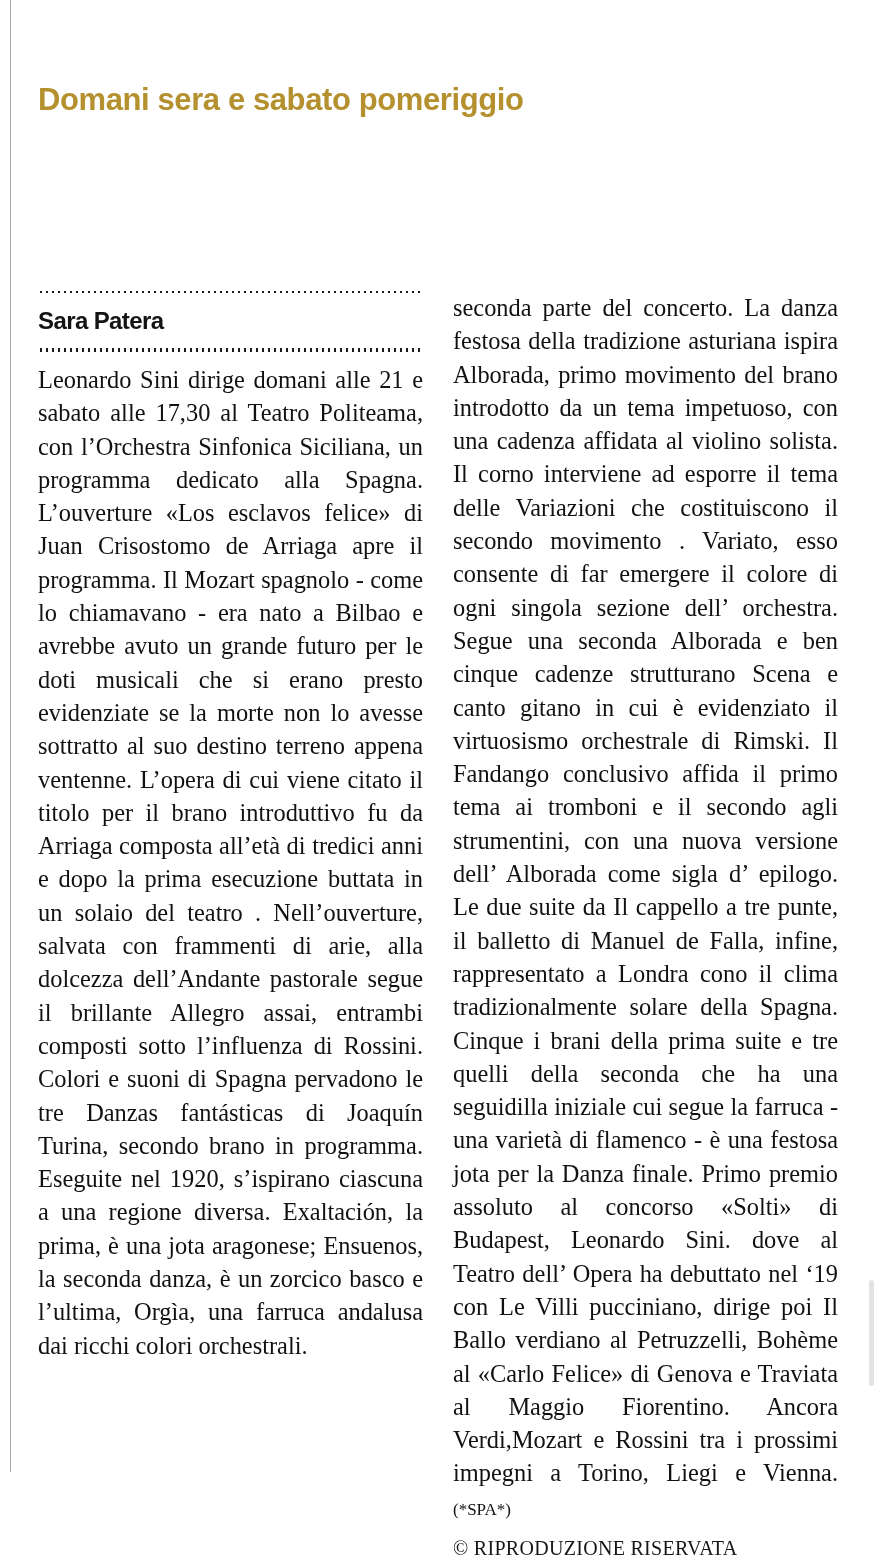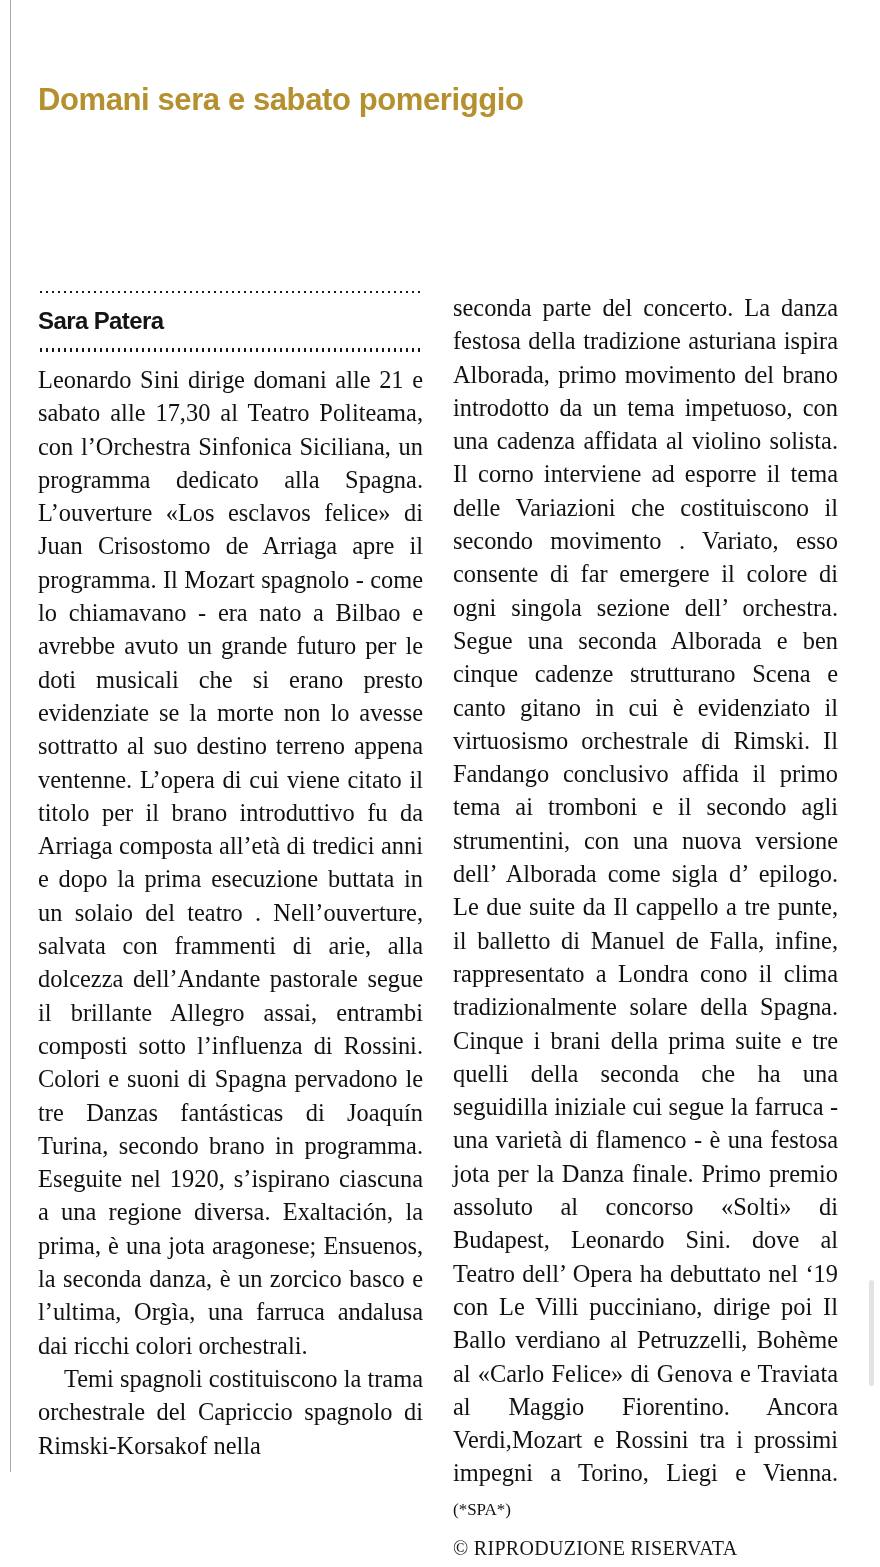--- a/index.html
+++ b/index.html
@@ -166,21 +166,20 @@
 
         <div class="byline">Sara Patera</div>
 
         <div class="dotted-rule"></div>
 
 
         <div class="dotted-rule"></div>
 
         <div class="body-text">
           <p>Leonardo Sini dirige domani alle 21 e sabato alle 17,30 al Teatro Politeama, con l’Orchestra Sinfonica Siciliana, un programma dedicato alla Spagna. L’ouverture «Los esclavos felice» di Juan Crisostomo de Arriaga apre il programma. Il Mozart spagnolo - come lo chiamavano - era nato a Bilbao e avrebbe avuto un grande futuro per le doti musicali che si erano presto evidenziate se la morte non lo avesse sottratto al suo destino terreno appena ventenne. L’opera di cui viene citato il titolo per il brano introduttivo fu da Arriaga composta all’età di tredici anni e dopo la prima esecuzione buttata in un solaio del teatro . Nell’ouverture, salvata con frammenti di arie, alla dolcezza dell’Andante pastorale segue il brillante Allegro assai, entrambi composti sotto l’influenza di Rossini. Colori e suoni di Spagna pervadono le tre Danzas fantásticas di Joaquín Turina, secondo brano in programma. Eseguite nel 1920, s’ispirano ciascuna a una regione diversa. Exaltación, la prima, è una jota aragonese; Ensuenos, la seconda danza, è un zorcico basco e l’ultima, Orgìa, una farruca andalusa dai ricchi colori orchestrali.</p>
-          <p class="indent">Temi spagnoli costituiscono la trama orchestrale del Capriccio spagnolo di Rimski-Korsakof nella</p>
         </div>
 
       </div>
 
       <div class="col col-2">
 
         <div class="body-text">
           <p><span>seconda parte del concerto. La danza festosa della tradizione asturiana ispira Alborada, primo movimento del brano introdotto da un tema impetuoso, con una cadenza affidata al violino solista. Il corno interviene ad esporre il tema delle Variazioni che costituiscono il secondo movimento . Variato, esso consente di far emergere il colore di ogni singola sezione dell’ orchestra. Segue una seconda Alborada e ben cinque cadenze strutturano Scena e canto gitano in cui è evidenziato il virtuosismo orchestrale di Rimski. Il Fandango conclusivo affida il primo tema ai tromboni e il secondo agli strumentini, con una nuova versione dell’ Alborada come sigla d’ epilogo. Le due suite da Il cappello a tre punte, il balletto di Manuel de Falla, infine, rappresentato a Londra cono il clima tradizionalmente solare della Spagna. Cinque i brani della prima suite e tre quelli della seconda che ha una seguidilla iniziale cui segue la farruca - una varietà di flamenco - è una festosa jota per la Danza finale. Primo premio assoluto al concorso «Solti» di Budapest, Leonardo Sini. dove al Teatro dell’ Opera ha debuttato nel ‘19 con Le Villi pucciniano, dirige poi Il Ballo verdiano al Petruzzelli, Bohème al «Carlo Felice» di Genova e Traviata al Maggio Fiorentino. Ancora Verdi,Mozart e Rossini tra i prossimi impegni a Torino, Liegi e Vienna. </span><span class="agency">(*SPA*)</span></p>
         </div>
 

